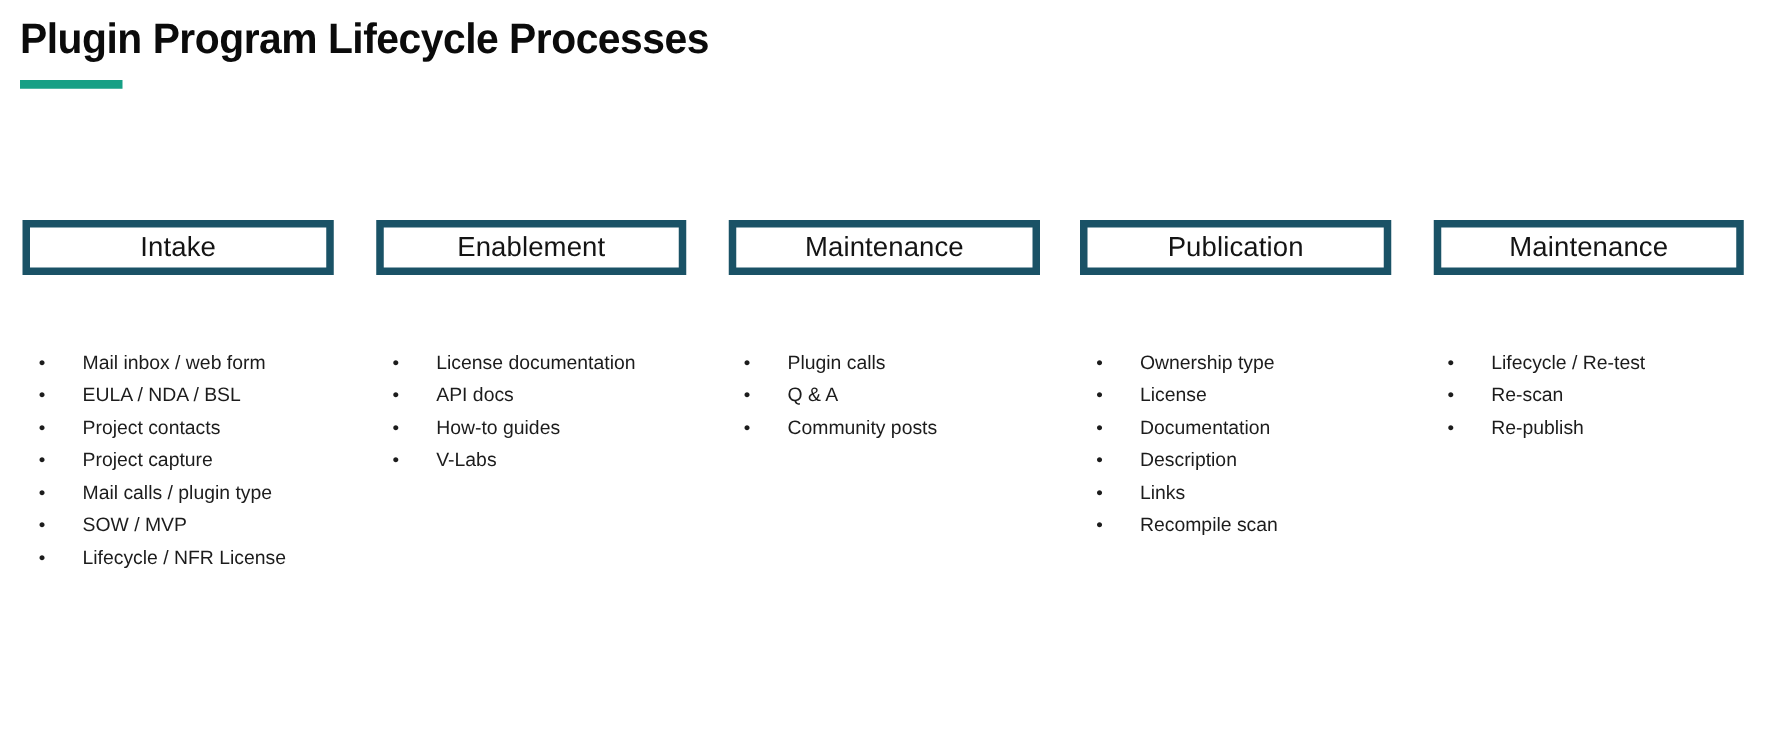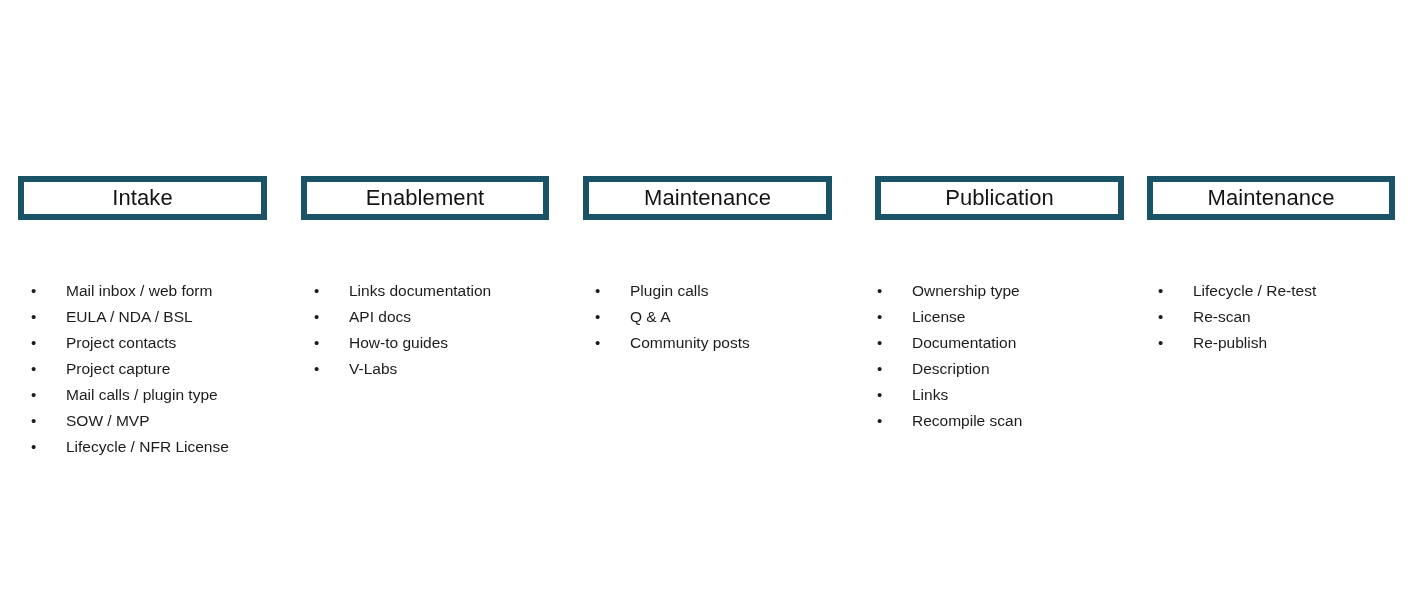--- a/index.html
+++ b/index.html
@@ -76,21 +76,21 @@
     color: #141414;
     line-height: 1;
     white-space: nowrap;
     letter-spacing: 0.1px;
   }
 
   
   .col-0 .stage-box { left: 18px;   width: 249px; }
   .col-1 .stage-box { left: 301px;  width: 248px; justify-content: center; }
   .col-2 .stage-box { left: 583px;  width: 249px; }
-  .col-3 .stage-box { left: 864px;  width: 249px; margin-left: 11px; }
+  .col-3 .stage-box { left: 864px;  width: 249px; }
   .col-4 .stage-box { left: 1147px; width: 248px; }
 
   
   .lists-row {
     position: absolute;
     left: 0;
     top: 278px;
     width: 1427px;
   }
   .bullet-list {
@@ -129,20 +129,24 @@
   }
   .bullet-text {
     display: inline;
   }
 </style>
 </head>
 <body>
 
 <div class="slide">
 
+  <div class="title-block">
+    <h1 class="page-title">Plugin Program Lifecycle Processes</h1>
+    <div class="title-accent"></div>
+  </div>
 
   <div class="stage-row">
 
     <div class="col-0">
       <div class="stage-box">
         <span class="stage-box-label">Intake</span>
       </div>
     </div>
 
     <div class="col-1">
@@ -175,21 +179,21 @@
     <ul class="bullet-list list-0">
         <li class="bullet-item"><span class="bullet-marker">•</span><span class="bullet-text">Mail inbox / web form</span></li>
         <li class="bullet-item"><span class="bullet-marker">•</span><span class="bullet-text">EULA / NDA / BSL</span></li>
         <li class="bullet-item"><span class="bullet-marker">•</span><span class="bullet-text">Project contacts</span></li>
         <li class="bullet-item"><span class="bullet-marker">•</span><span class="bullet-text">Project capture</span></li>
         <li class="bullet-item"><span class="bullet-marker">•</span><span class="bullet-text">Mail calls / plugin type</span></li>
         <li class="bullet-item"><span class="bullet-marker">•</span><span class="bullet-text">SOW / MVP</span></li>
         <li class="bullet-item"><span class="bullet-marker">•</span><span class="bullet-text">Lifecycle / NFR License</span></li>
       </ul>
     <ul class="bullet-list list-1">
-        <li class="bullet-item"><span class="bullet-marker">•</span><span class="bullet-text">Links documentation</span></li>
+        <li class="bullet-item"><span class="bullet-marker">•</span><span class="bullet-text">License documentation</span></li>
         <li class="bullet-item"><span class="bullet-marker">•</span><span class="bullet-text">API docs</span></li>
         <li class="bullet-item"><span class="bullet-marker">•</span><span class="bullet-text">How-to guides</span></li>
         <li class="bullet-item"><span class="bullet-marker">•</span><span class="bullet-text">V-Labs</span></li>
       </ul>
     <ul class="bullet-list list-2">
         <li class="bullet-item"><span class="bullet-marker">•</span><span class="bullet-text">Plugin calls</span></li>
         <li class="bullet-item"><span class="bullet-marker">•</span><span class="bullet-text">Q &amp; A</span></li>
         <li class="bullet-item"><span class="bullet-marker">•</span><span class="bullet-text">Community posts</span></li>
       </ul>
     <ul class="bullet-list list-3">

